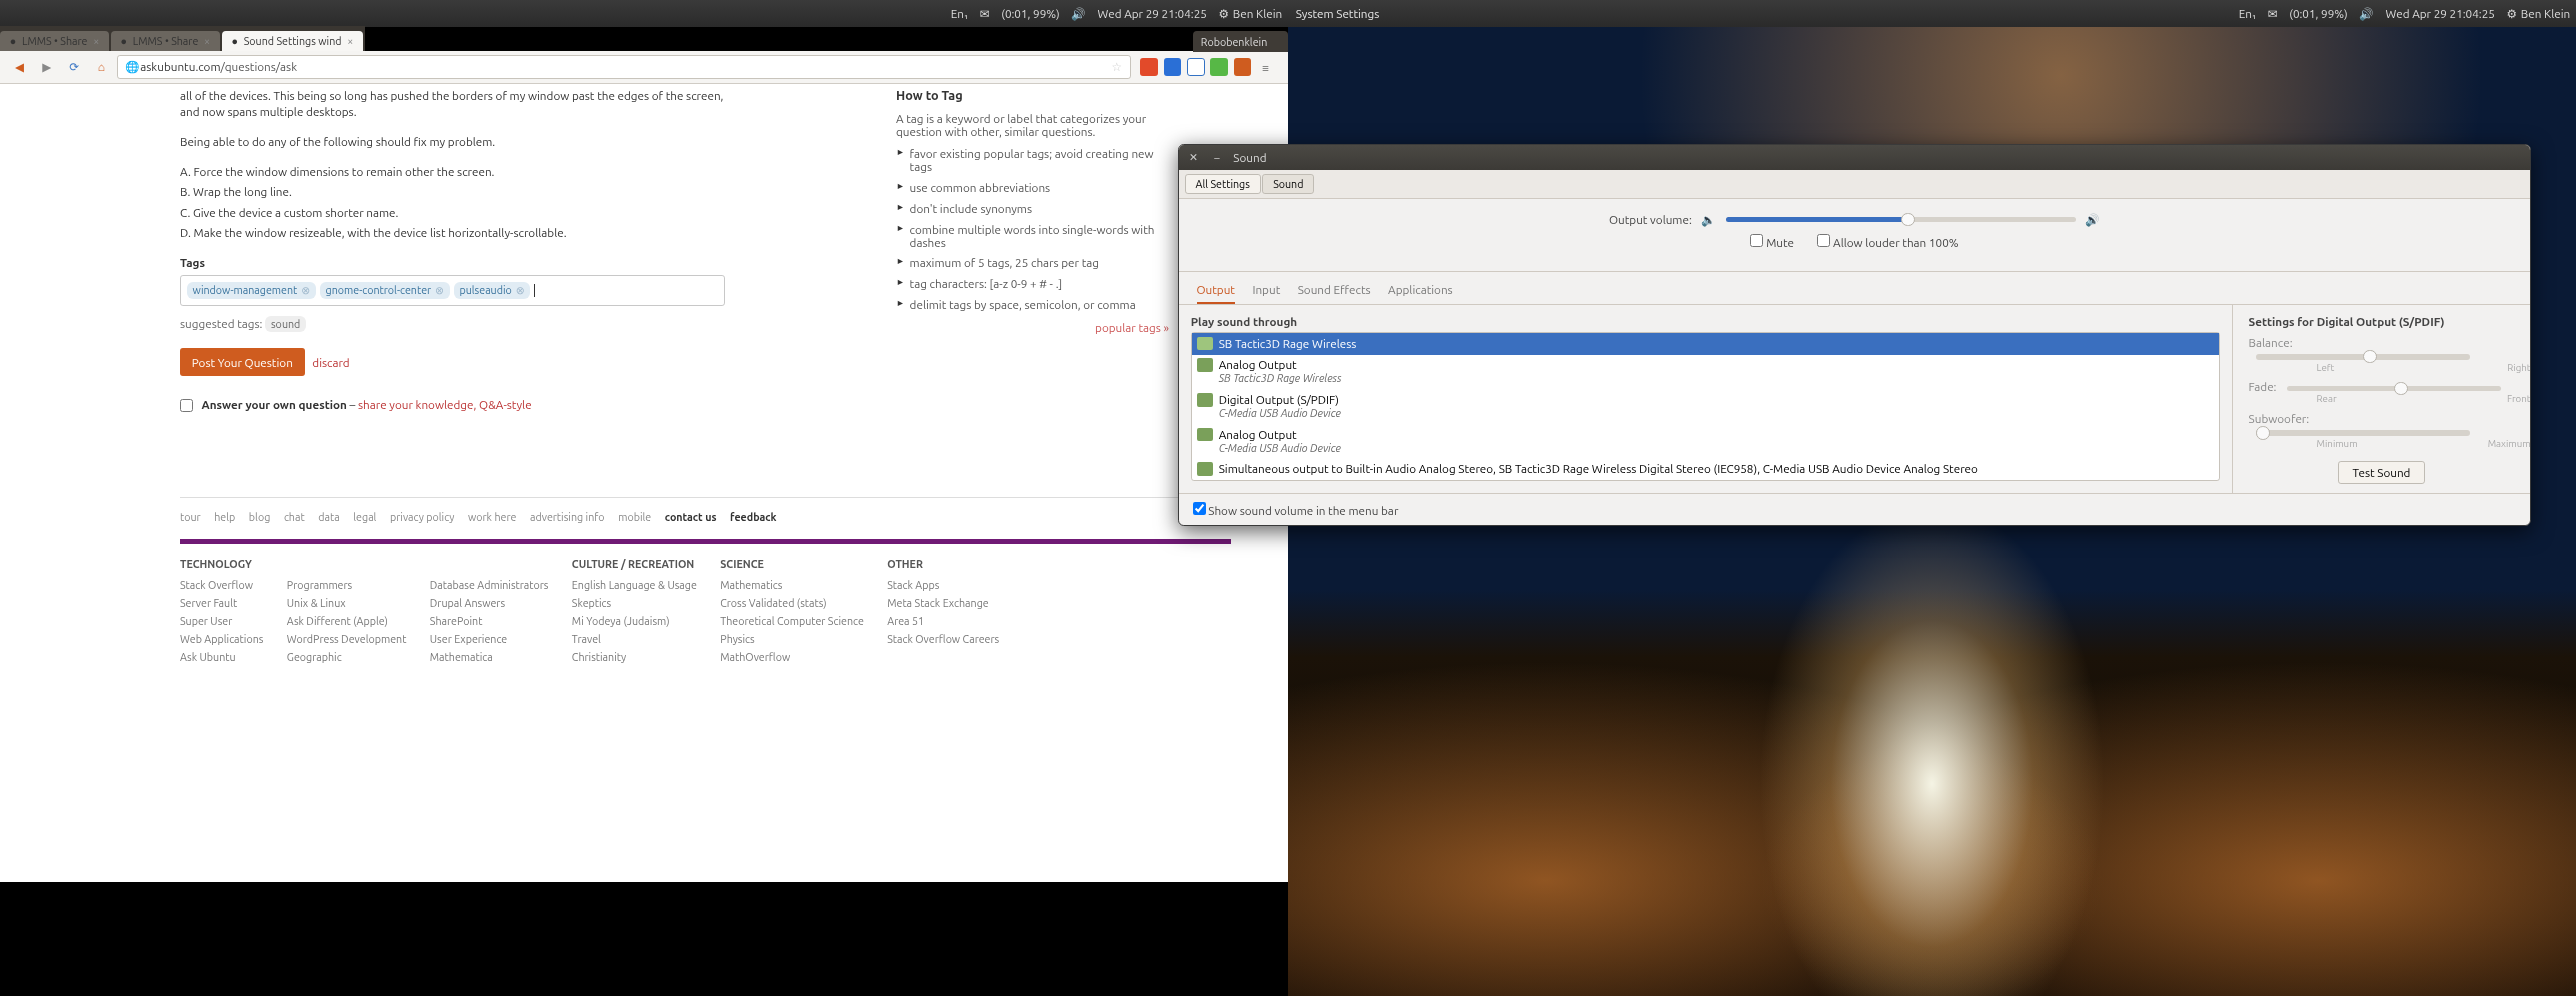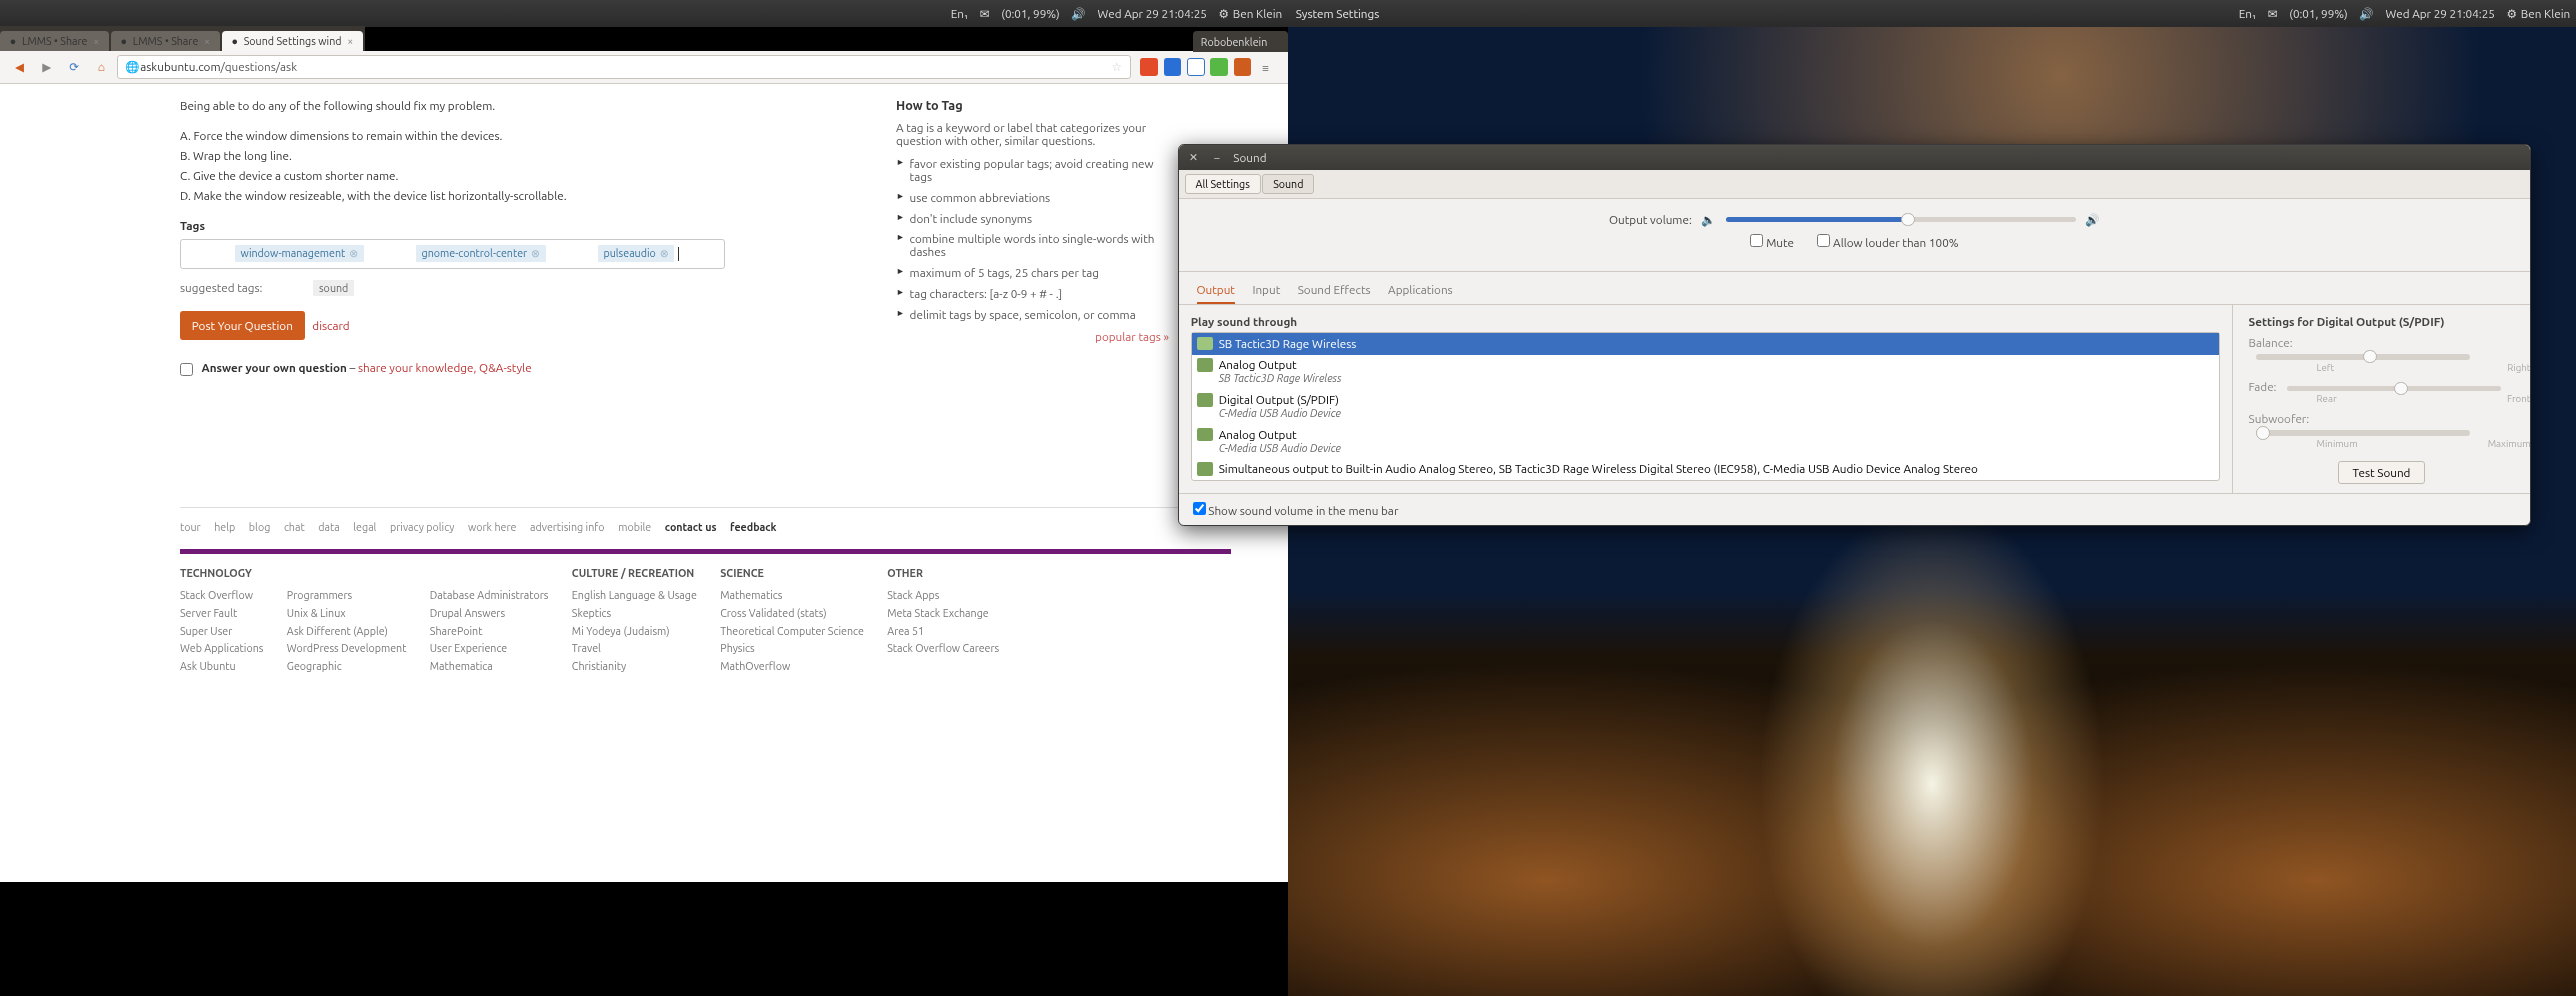--- a/index.html
+++ b/index.html
@@ -28,21 +28,21 @@
 .ext-icons { display:flex; gap:5.8px; padding:0 5.8px; }
 .ext { width:17.5px; height:17.5px; border-radius:2.9px; }
 
 
 .page { position:absolute; left:0; top:84px; width:1288px; height:798px; background:#fff; overflow:hidden; }
 .page-inner { position:relative; padding:0 0 0 180px; width:100%; }
 .form-col { width:545px; font-size:11.7px; color:#333; }
 .form-col p { margin:3.9px 0; line-height:1.4; }
 .form-col .label { font-weight:600; margin-top:13.6px; }
 .tagbox { border:1px solid #c8c8c8; border-radius:2.9px; padding:5.8px; margin-top:3.9px; display:flex; gap:3.9px; align-items:center; }
-.tagchip { background:#e1ecf4; color:#39739d; padding:1.9px 5.8px; border-radius:1px; font-size:10.7px;margin-left:48px; }
+.tagchip { background:#e1ecf4; color:#39739d; padding:1.9px 5.8px; border-radius:6px; font-size:10.7px; }
 .tagchip .x { color:#9fb8cc; margin-left:3.9px; }
 .discard { color:#b33; margin-left:7.8px; }
 .post-btn { background:#cf5c1f; color:#fff; padding:7.8px 11.7px; border:none; border-radius:2.9px; font-size:11.7px; margin-top:17.5px; }
 .sidebar-tip { position:absolute; left:896px; top:0; width:273px; font-size:11.7px; color:#555; }
 .sidebar-tip h3 { font-size:12.7px; color:#333; margin-bottom:7.8px; }
 .sidebar-tip p { margin:9.7px 0; }
 .sidebar-tip ul { list-style:none; }
 .sidebar-tip li { margin:7.8px 0; padding-left:13.6px; position:relative; }
 .sidebar-tip li:before { content:"►"; position:absolute; left:0; font-size:8.8px; color:#333; }
 .link { color:#c55; }
@@ -174,22 +174,23 @@
     <div class="ext" style="background:#fff;border:1px solid #3372c4"></div>
     <div class="ext" style="background:#57b846"></div>
     <div class="ext" style="background:#cf5c1f"></div>
     <div class="ext" style="color:#666;display:flex;align-items:center;justify-content:center">≡</div>
   </div>
 </div>
 
 <div class="page">
   <div class="page-inner">
     <div class="form-col">
+      <p>all of the devices. This being so long has pushed the borders of my window past the edges of the screen, and now spans multiple desktops.</p>
       <p style="margin-top:13.6px">Being able to do any of the following should fix my problem.</p>
-      <p style="margin-top:13.6px">A. Force the window dimensions to remain within the devices.</p>
+      <p style="margin-top:13.6px">A. Force the window dimensions to remain other the screen.</p>
       <p>B. Wrap the long line.</p>
       <p>C. Give the device a custom shorter name.</p>
       <p>D. Make the window resizeable, with the device list horizontally-scrollable.</p>
 
       <p class="label">Tags</p>
       <div class="tagbox" id="tagbox">
           <span class="tagchip">window-management<span class="x">⊗</span></span>
           <span class="tagchip">gnome-control-center<span class="x">⊗</span></span>
           <span class="tagchip">pulseaudio<span class="x">⊗</span></span>
           <span style="border-left:1px solid #333;height:13.6px"></span>

